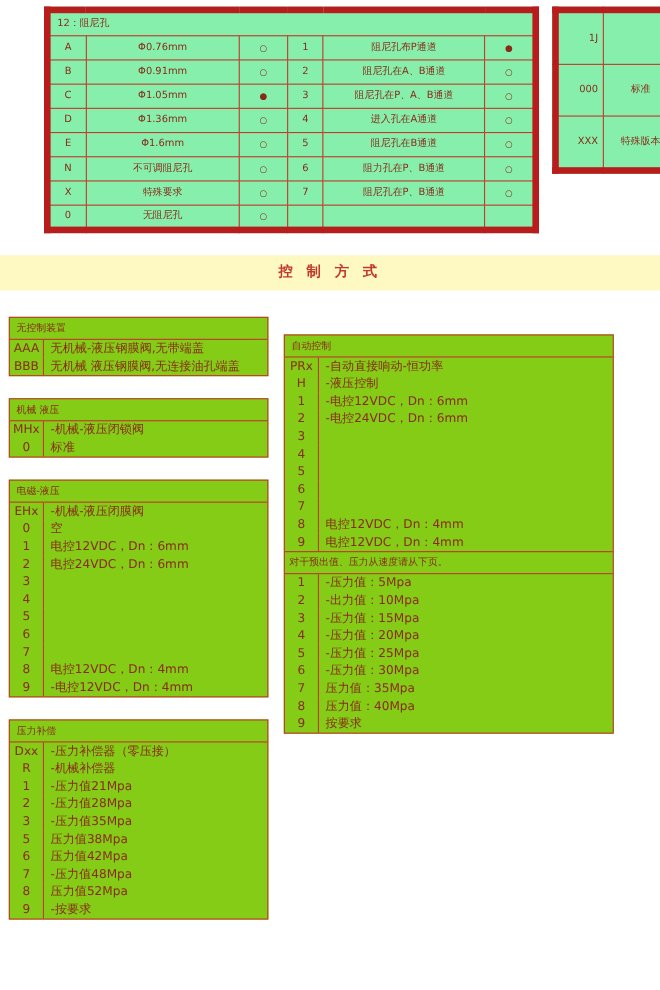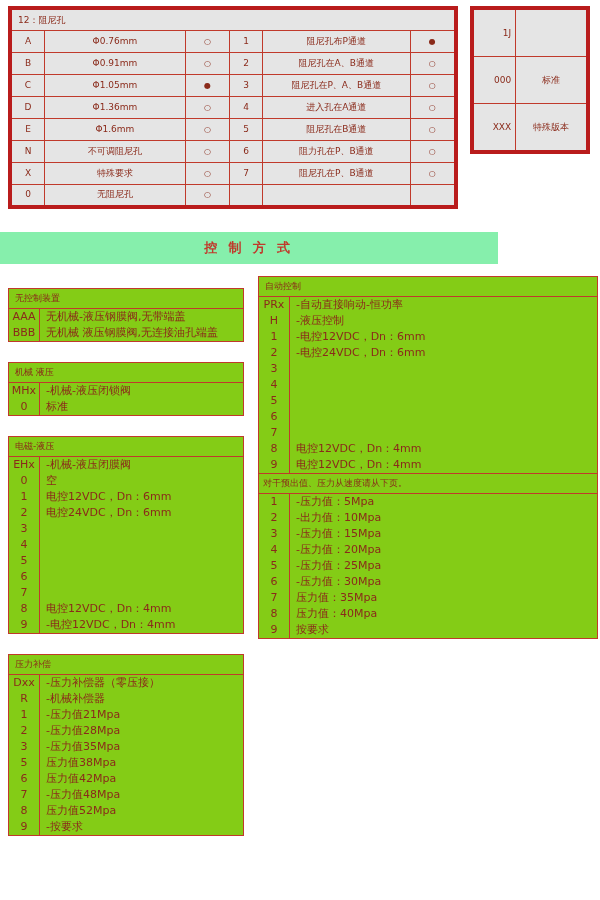--- a/index.html
+++ b/index.html
@@ -10,22 +10,23 @@
     font-size:9px;
     color:#8a2a1a;
     position:relative;
     overflow:hidden;
   }
   .sheet{position:relative;width:600px;height:900px;}
 
   
   table.blk{
     border-collapse:collapse;
-    border:4px solid #b91c1c;
-    background:#e5e5e5;
+    border:6px solid #b91c1c;
+    background:#86efac;
+    margin-left:32px;
   }
   table.blk td{
     border:1px solid #c0392b;
     padding:2px 4px;
     color:#8a2a1a;
     font-size:9px;
     line-height:13px;
     vertical-align:middle;
     white-space:nowrap;
   }
@@ -46,33 +47,32 @@
   
   .topright{position:absolute;left:470px;top:6px;}
   .topright table{width:120px;}
   .topright td{height:22px;}
   .topright td.k{width:40px;text-align:right;}
   .topright td.v{width:74px;text-align:center;}
   .topright td.big{height:42px;}
 
   
   .band{
-    position:absolute;left:0;top:232px;width:498px;height:32px;
-    background:#86efac;
-    font-family:Liberation Serif, serif;
+    position:absolute;left:0;top:232px;width:600px;height:32px;
+    background:#fef9c3;
   }
   .band .t{
     text-align:center;line-height:32px;
     font-size:13px;font-weight:bold;letter-spacing:4px;
     color:#c0392b;
   }
 
   
   .colL{position:absolute;left:8px;top:288px;width:236px;}
-  .colR{position:absolute;left:258px;top:276px;width:340px;}
+  .colR{position:absolute;left:258px;top:304px;width:300px;}
 
   .box{
     border:1px solid #c0392b;
     background:#84cc16;
     margin-bottom:20px;
     position:relative;
   }
   .box .title{
     padding:3px 6px;
     font-size:9px;

